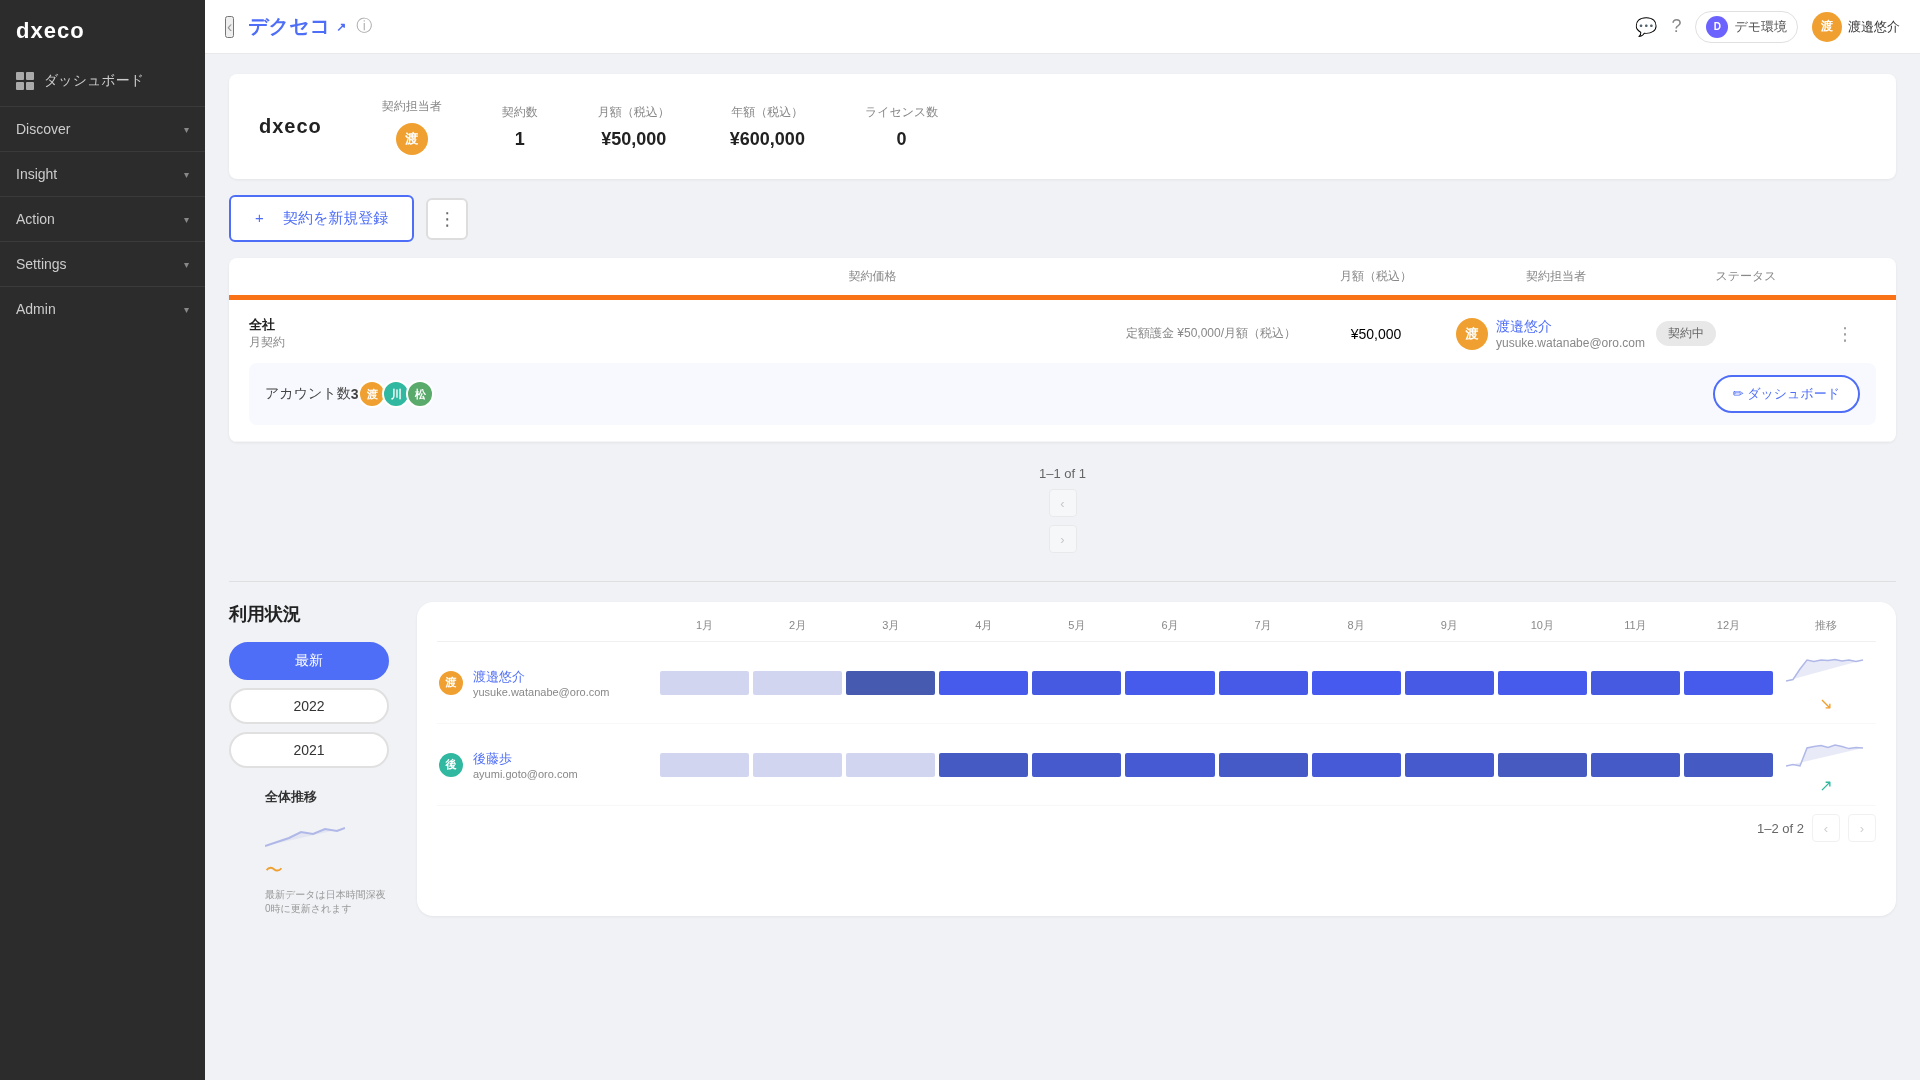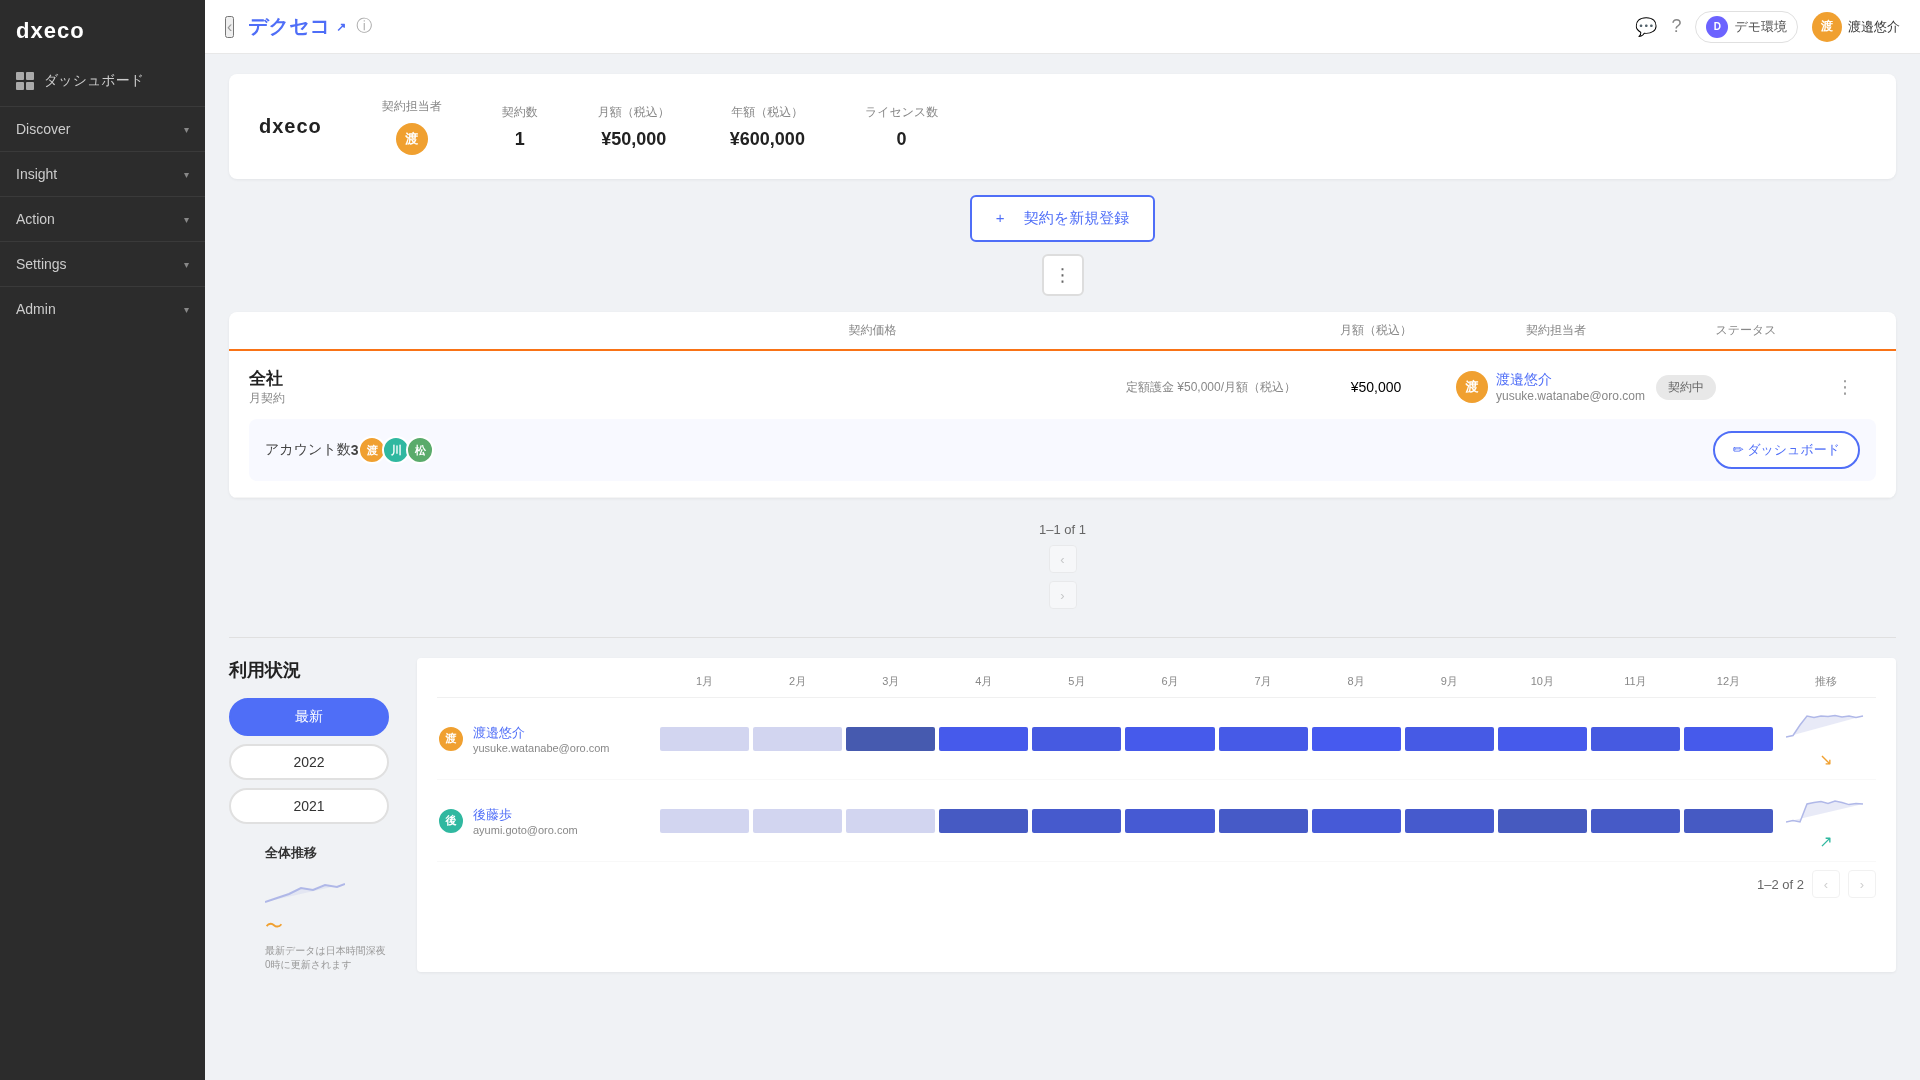--- a/index.html
+++ b/index.html
@@ -212,21 +212,20 @@
       font-size: 13px;
       font-weight: bold;
     }
 
     
     .actions-row {
       display: flex;
       align-items: center;
       gap: 12px;
       margin-bottom: 16px;
-      flex-direction: column;
     }
     .btn-register {
       display: flex;
       align-items: center;
       gap: 6px;
       padding: 12px 24px;
       border: 2px solid #4f6ef7;
       border-radius: 6px;
       background: #fff;
       color: #4f6ef7;
@@ -255,33 +254,33 @@
       overflow: hidden;
       box-shadow: 0 1px 3px rgba(0,0,0,0.06);
       margin-bottom: 16px;
     }
     .contract-table-header {
       display: grid;
       grid-template-columns: 200px 1fr 160px 200px 180px 40px;
       padding: 10px 20px;
       font-size: 12px;
       color: #888;
-      border-bottom: 2px solid #f97316;
+      border-bottom: 5px solid #f97316;
     }
     .contract-row {
       padding: 16px 20px;
       border-bottom: 1px solid #f5f5f5;
     }
     .contract-row-main {
       display: grid;
       grid-template-columns: 200px 1fr 160px 200px 180px 40px;
       align-items: center;
     }
     .contract-name {
-      font-size: 17px;
+      font-size: 13px;
       font-weight: 600;
       color: #222;
     }
     .contract-plan {
       font-size: 12px;
       color: #888;
     }
     .contract-price {
       font-size: 14px;
       font-weight: 500;
@@ -430,21 +429,21 @@
       font-size: 10px;
       color: #999;
       margin-top: 6px;
       line-height: 1.4;
     }
 
     
     .usage-table {
       flex: 1;
       background: #fff;
-      border-radius: 4px;
+      border-radius: 16px;
       padding: 16px 20px;
       box-shadow: 0 1px 3px rgba(0,0,0,0.06);
     }
     .usage-table-header {
       display: grid;
       grid-template-columns: 220px repeat(12, 1fr) 100px;
       font-size: 11px;
       color: #888;
       padding-bottom: 8px;
       border-bottom: 1px solid #f0f0f0;

